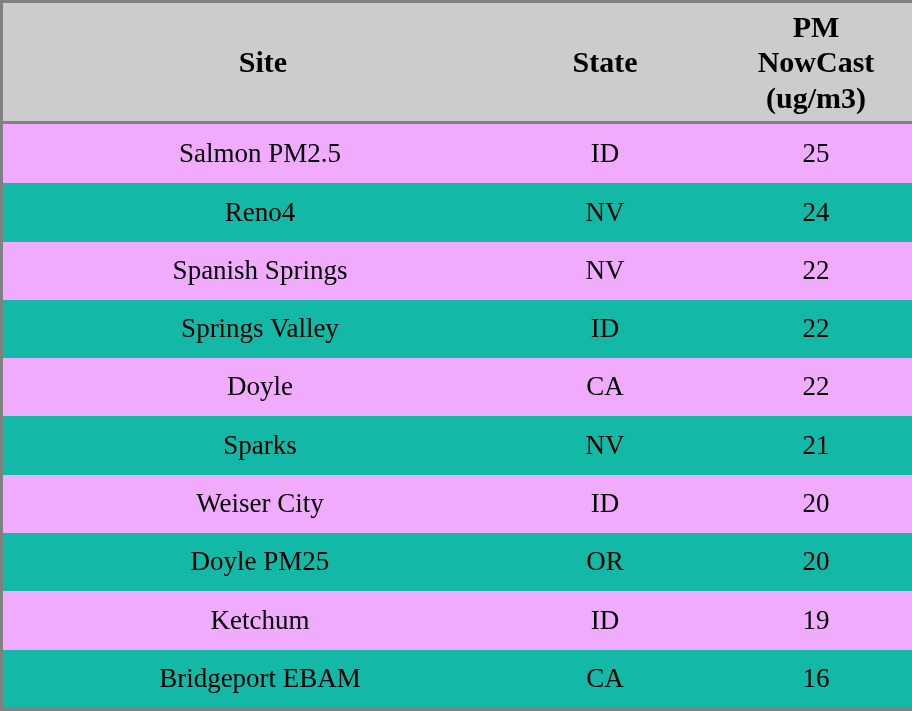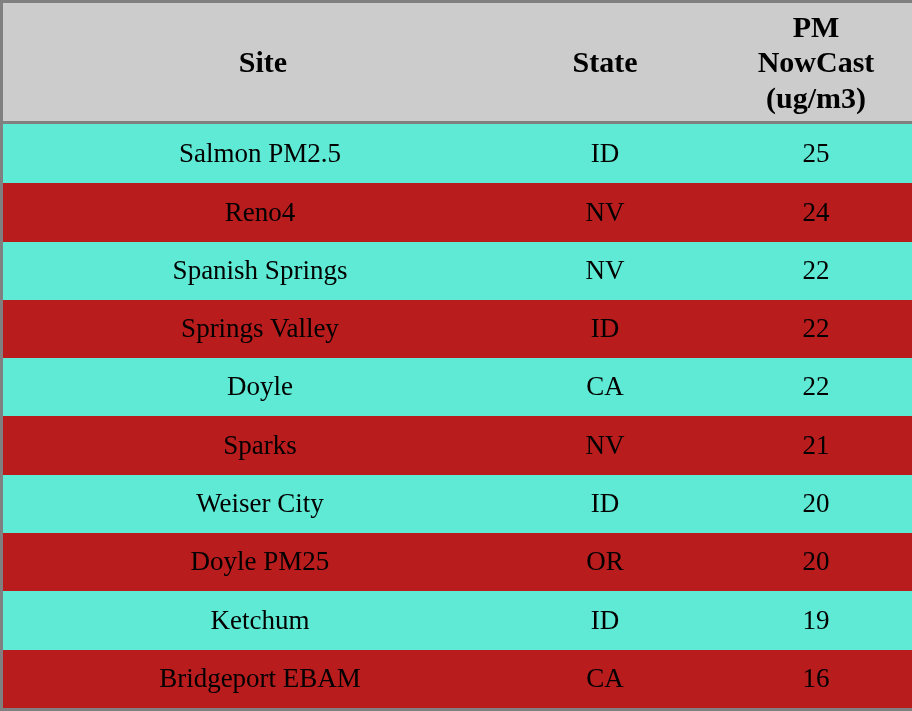--- a/index.html
+++ b/index.html
@@ -46,24 +46,24 @@
     font-family: "Liberation Serif", serif;
     font-size: 27px;
     color: #000000;
     text-align: center;
     vertical-align: middle;
     padding: 4px 4px;
     border: none;
     line-height: 1.1;
   }
   tbody tr.odd-row td {
-    background: #5eead4;
+    background: #f0abfc;
   }
   tbody tr.even-row td {
-    background: #b91c1c;
+    background: #14b8a6;
   }
 </style>
 </head>
 <body>
 
 <div class="table-wrap">
   <table class="data-table">
     <thead>
       <tr>
         <th class="col-site">Site</th>

